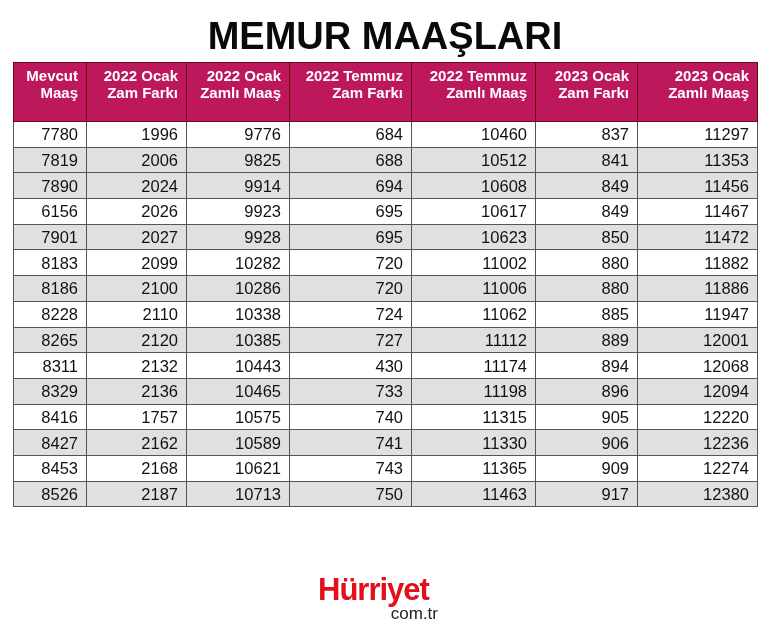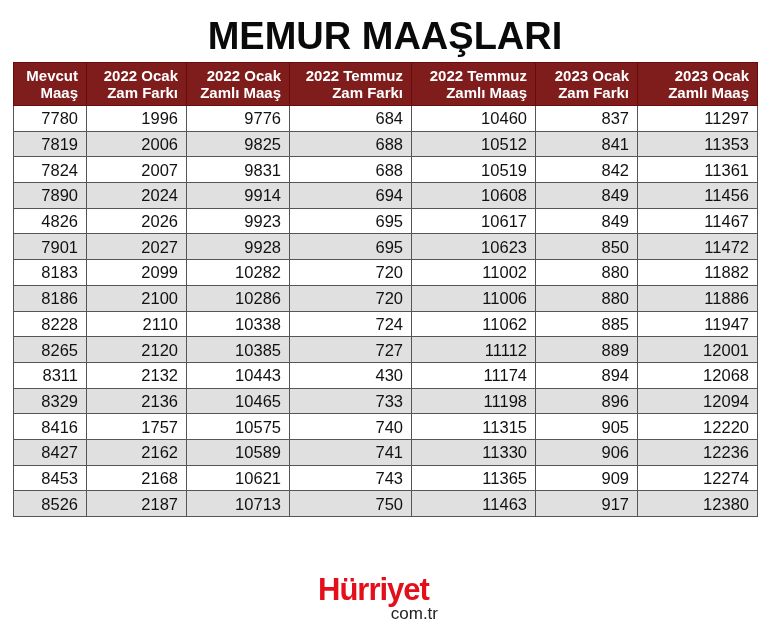--- a/index.html
+++ b/index.html
@@ -8,22 +8,22 @@
       position: absolute; left: 0; top: 8px; width: 770px; text-align: center;
       font-family: "Liberation Sans", sans-serif; font-weight: 700; font-size: 38px;
       color: #0a0a0a; letter-spacing: 0px; margin-top: 7px;
     }
     table.grid {
       position: absolute; left: 13px; top: 62px; width: 744px;
       border-collapse: collapse; table-layout: fixed;
       font-family: "Liberation Sans", sans-serif;
     }
     table.grid th {
-      background: #7f1d1d; color: #ffffff; font-weight: 700; font-size: 15px;
-      line-height: 17px; height: 42px; padding: 0 8px 0 4px; text-align: right;
+      background: #be185d; color: #ffffff; font-weight: 700; font-size: 15px;
+      line-height: 17px; height: 42px; padding: 0 8px 16px 4px; text-align: right;
       border: 1px solid #6b0a0a; vertical-align: middle;
     }
     table.grid th span { display: block; }
     table.grid td {
       height: 24.7px; padding: 0 8px 0 4px; text-align: right; font-size: 16.5px;
       color: #111111; border: 1.2px solid #555555; line-height: 22px;
     }
     table.grid tr.alt td { background: #e0e0e0; }
     table.grid tr.norm td { background: #ffffff; }
     .logo {
@@ -97,40 +97,31 @@
       </tr>
       <tr class="alt">
         <td>7819</td>
         <td>2006</td>
         <td>9825</td>
         <td>688</td>
         <td>10512</td>
         <td>841</td>
         <td>11353</td>
       </tr>
-      <tr class="norm">
-        <td>7824</td>
-        <td>2007</td>
-        <td>9831</td>
-        <td>688</td>
-        <td>10519</td>
-        <td>842</td>
-        <td>11361</td>
-      </tr>
       <tr class="alt">
         <td>7890</td>
         <td>2024</td>
         <td>9914</td>
         <td>694</td>
         <td>10608</td>
         <td>849</td>
         <td>11456</td>
       </tr>
       <tr class="norm">
-        <td>4826</td>
+        <td>6156</td>
         <td>2026</td>
         <td>9923</td>
         <td>695</td>
         <td>10617</td>
         <td>849</td>
         <td>11467</td>
       </tr>
       <tr class="alt">
         <td>7901</td>
         <td>2027</td>

